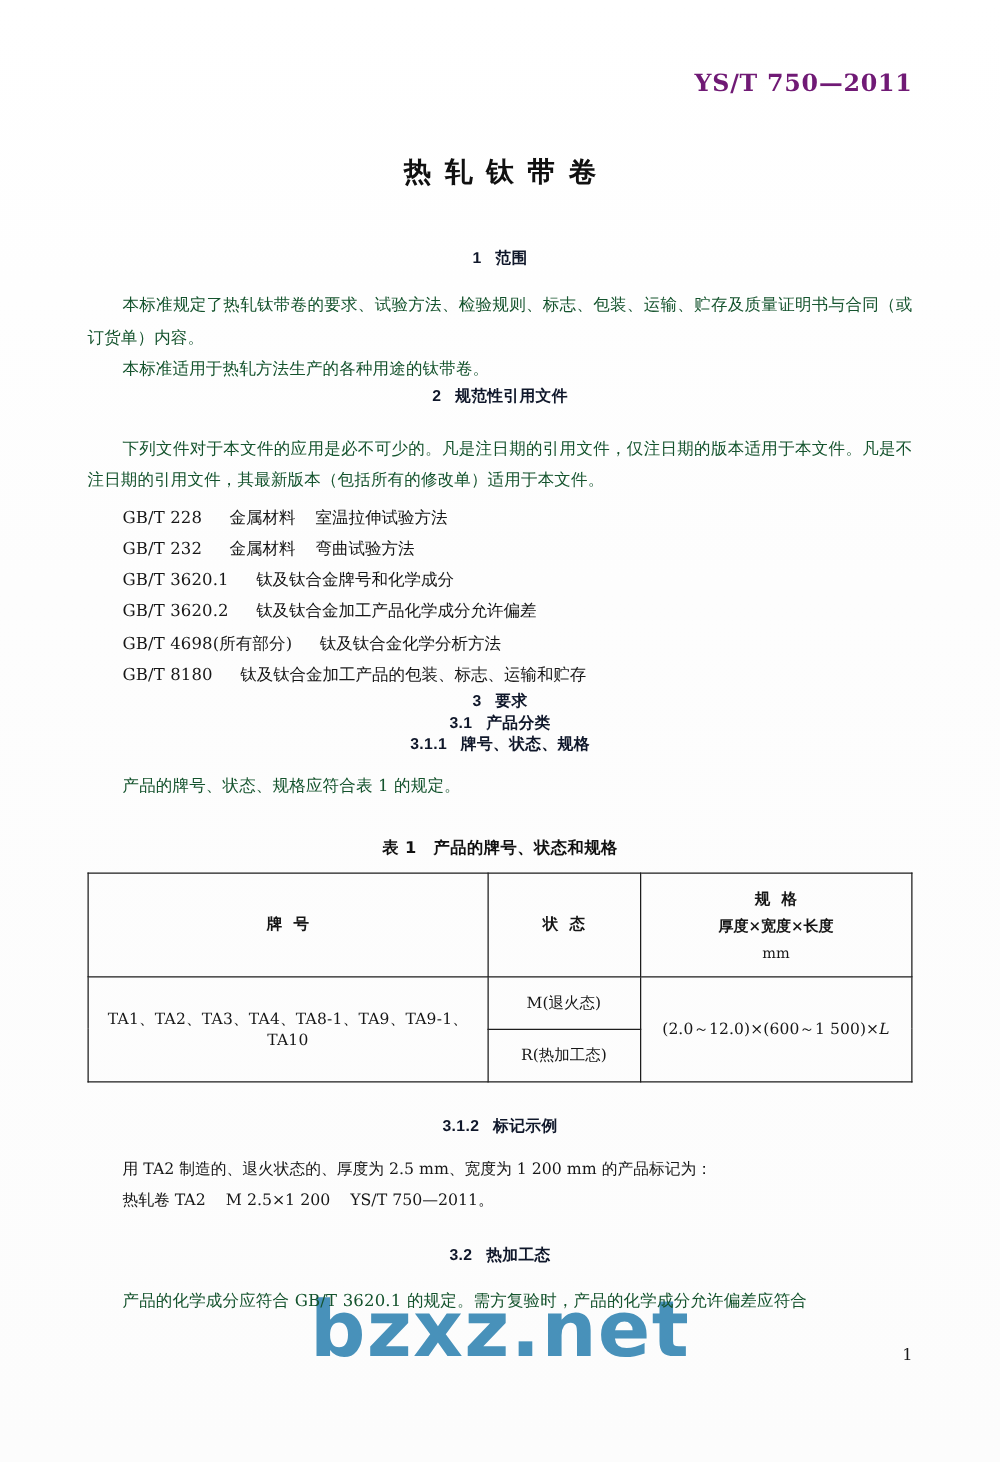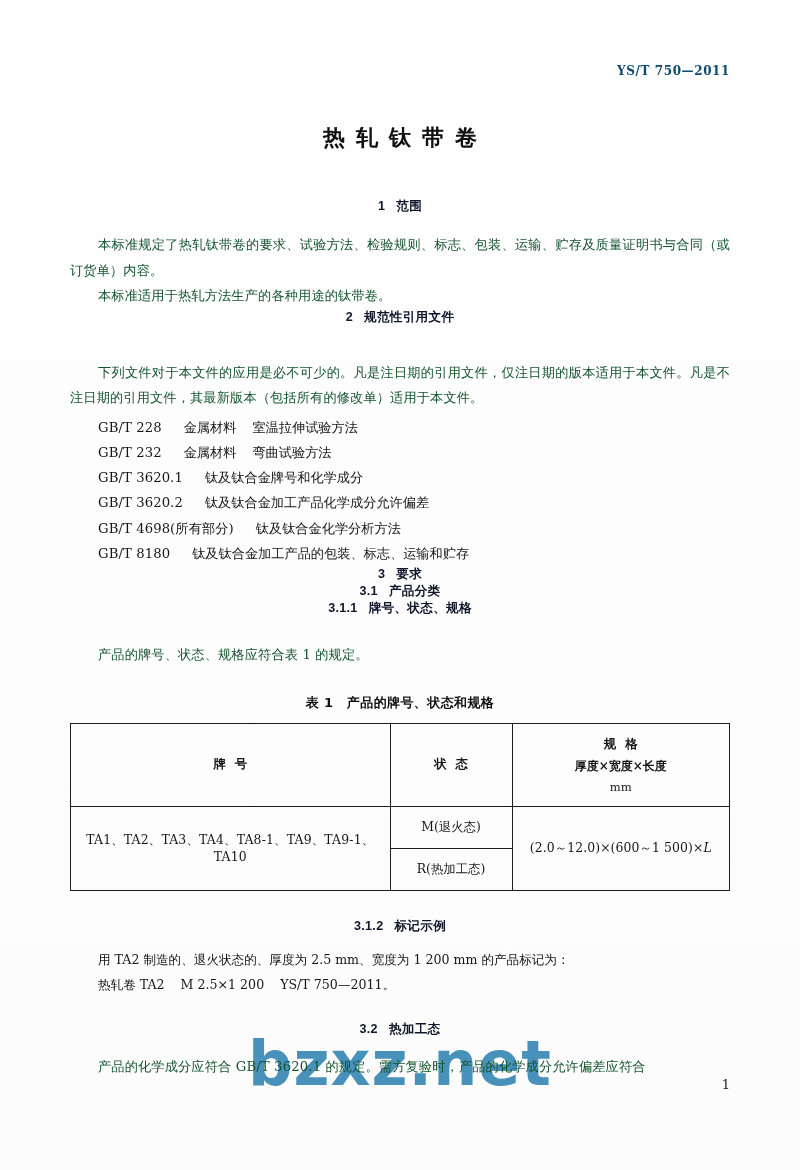--- a/index.html
+++ b/index.html
@@ -43,23 +43,23 @@
     height: 78px;
     padding: 0 70px;
     display: flex;
     align-items: flex-end;
     justify-content: flex-end;
     box-sizing: border-box;
   }
   .std-code {
     font-family: "DejaVu Serif", "Liberation Serif", serif;
     font-weight: bold;
-    font-size: 12px;
+    font-size: 19px;
     letter-spacing: 0.6px;
-    color: #0c4a6e;
+    color: #701a75;
   }
 
   
   .doc-title {
     text-align: center;
     font-family: "DejaVu Sans", "Liberation Sans", sans-serif;
     font-weight: bold;
     font-size: 22px;
     letter-spacing: 11px;
     text-indent: 11px;
@@ -218,21 +218,21 @@
 
     <h2 class="clause" style="margin-top:45px;">
       <span class="clause-num">1</span><span>范围</span>
     </h2>
     <p class="body indent" style="margin-top:17px;">本标准规定了热轧钛带卷的要求、试验方法、检验规则、标志、包装、运输、贮存及质量证明书与合同（或订货单）内容。</p>
     <p class="body indent">本标准适用于热轧方法生产的各种用途的钛带卷。</p>
 
     <h2 class="clause gap-before-h2">
       <span class="clause-num">2</span><span>规范性引用文件</span>
     </h2>
-    <p class="body indent" style="margin-top:34px;">下列文件对于本文件的应用是必不可少的。凡是注日期的引用文件，仅注日期的版本适用于本文件。凡是不注日期的引用文件，其最新版本（包括所有的修改单）适用于本文件。</p>
+    <p class="body indent" style="margin-top:21px;">下列文件对于本文件的应用是必不可少的。凡是注日期的引用文件，仅注日期的版本适用于本文件。凡是不注日期的引用文件，其最新版本（包括所有的修改单）适用于本文件。</p>
 
     <ul class="ref-list">
       <li>
         <span class="ref-code">GB/T 228</span><span class="ref-sep-wide"></span><span>金属材料</span><span class="ref-sep"></span><span>室温拉伸试验方法</span>
       </li>
       <li>
         <span class="ref-code">GB/T 232</span><span class="ref-sep-wide"></span><span>金属材料</span><span class="ref-sep"></span><span>弯曲试验方法</span>
       </li>
       <li>
         <span class="ref-code">GB/T 3620.1</span><span class="ref-sep-wide"></span><span>钛及钛合金牌号和化学成分</span>
@@ -252,21 +252,21 @@
       <span class="clause-num">3</span><span>要求</span>
     </h2>
 
     <h2 class="clause gap-h2-small">
       <span class="clause-num">3.1</span><span>产品分类</span>
     </h2>
 
     <h2 class="clause gap-h2-small">
       <span class="clause-num">3.1.1</span><span>牌号、状态、规格</span>
     </h2>
-    <p class="body indent" style="margin-top:25px;">产品的牌号、状态、规格应符合表 1 的规定。</p>
+    <p class="body indent" style="margin-top:13px;">产品的牌号、状态、规格应符合表 1 的规定。</p>
 
     <div class="table-caption">表 1　产品的牌号、状态和规格</div>
 
     <table class="spec">
       <colgroup>
         <col style="width:48.5%">
         <col style="width:18.5%">
         <col style="width:33%">
       </colgroup>
       <tbody>

